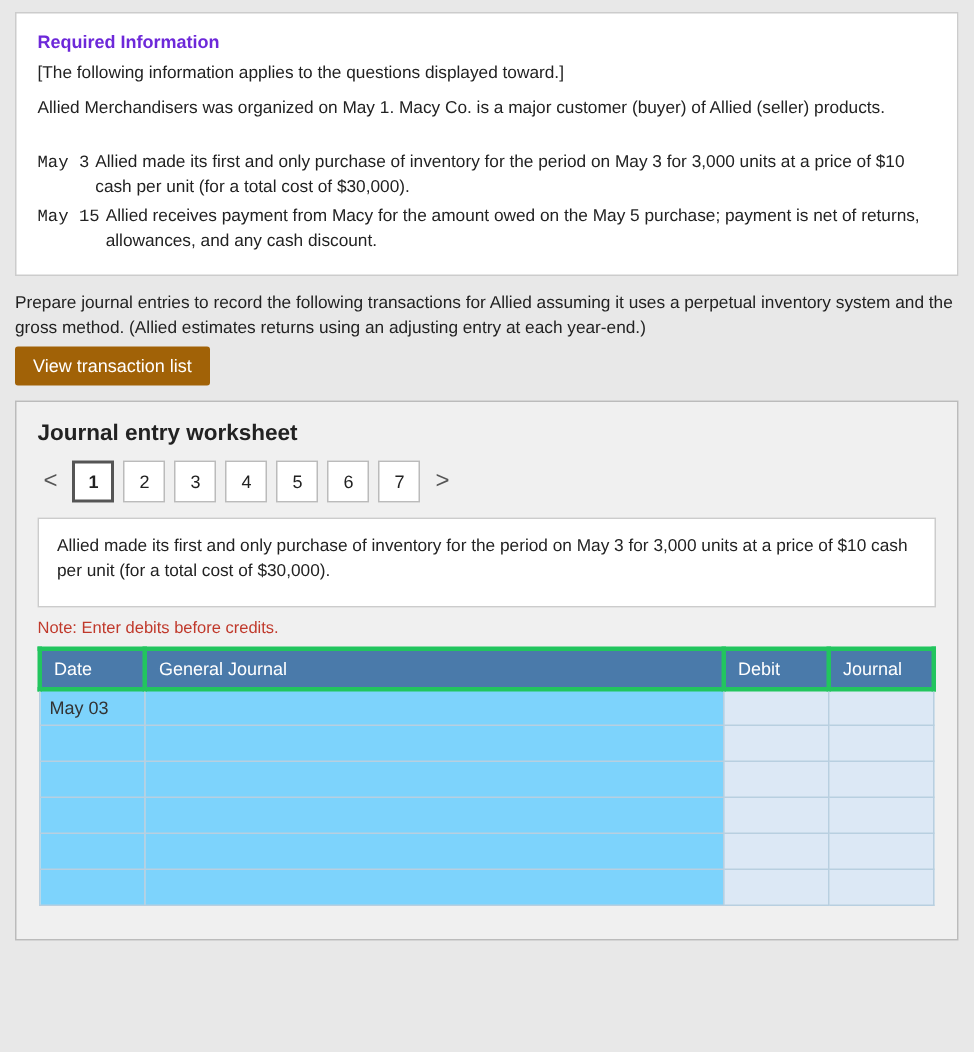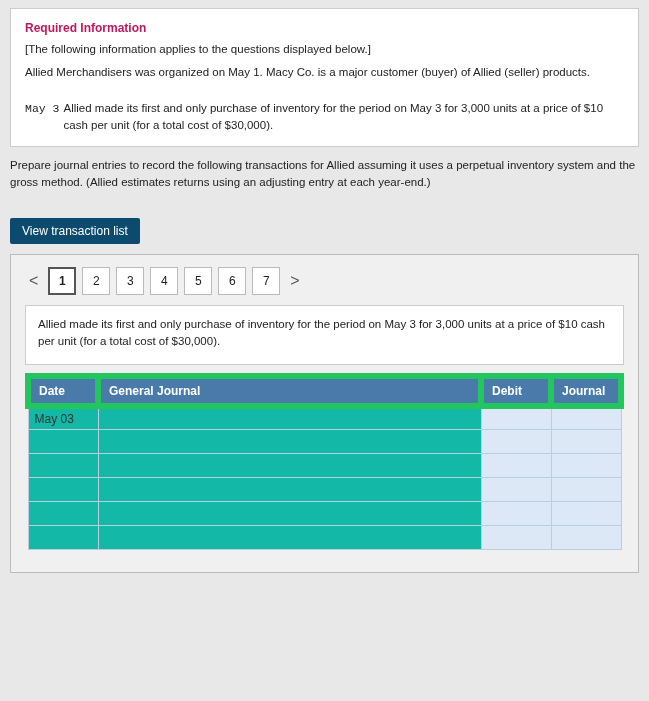--- a/index.html
+++ b/index.html
@@ -16,21 +16,21 @@
     }
     .required-info-box {
       background: #fff;
       border: 1px solid #ccc;
       padding: 10px 14px;
       margin-bottom: 10px;
       font-size: 11.5px;
       line-height: 1.5;
     }
     .required-info-box .title {
-      color: #be185d;
+      color: #6d28d9;
       font-weight: bold;
       margin-bottom: 4px;
       font-size: 12px;
     }
     .required-info-box .subtitle {
       margin-bottom: 6px;
     }
     .required-info-box .company-desc {
       margin-bottom: 18px;
     }
@@ -48,25 +48,25 @@
       min-width: 28px;
       text-align: right;
       font-weight: normal;
       font-family: Liberation Mono, monospace;
     }
     .may-list li .desc {
       flex: 1;
     }
     .gross-method-text {
       font-size: 11.5px;
-      margin-bottom: 26px;
+      margin-bottom: 3px;
       line-height: 1.5;
     }
     .view-transaction-btn {
-      background: #0c4a6e;
+      background: #a16207;
       color: #fff;
       border: none;
       padding: 6px 12px;
       font-size: 12px;
       cursor: pointer;
       margin-bottom: 10px;
       border-radius: 2px;
     }
     .journal-worksheet {
       background: #f0f0f0;
@@ -126,27 +126,27 @@
       width: 100%;
       border-collapse: collapse;
       margin-bottom: 10px;
       font-size: 12px;
     }
     .journal-table thead tr th {
       background: #4a7aaa;
       color: #fff;
       padding: 5px 8px;
       text-align: left;
-      border: 6px solid #22c55e;
-      font-weight: bold;
+      border: 3px solid #22c55e;
+      font-weight: normal;
     }
     .journal-table thead tr th.center {
     }
     .journal-table tbody tr td {
-      background: #14b8a6;
+      background: #7dd3fc;
       border: 1px solid #b8cfe0;
       padding: 3px 6px;
       height: 24px;
     }
     .journal-table tbody tr td.date-cell {
       width: 70px;
       color: #333;
     }
     .journal-table tbody tr td.journal-cell {
       
@@ -157,57 +157,63 @@
       border-left: 1px solid #aac4de;
     }
   </style>
 </head>
 <body>
 
 <div class="page-wrapper">
   
   <div class="required-info-box">
     <div class="title">Required Information</div>
-    <div class="subtitle">[The following information applies to the questions displayed below.]</div>
+    <div class="subtitle">[The following information applies to the questions displayed toward.]</div>
     <div class="company-desc">Allied Merchandisers was organized on May 1. Macy Co. is a major customer (buyer) of Allied (seller) products.</div>
     <ul class="may-list">
 
     <li>
           <span class="day">May 3</span>
           <span class="desc">Allied made its first and only purchase of inventory for the period on May 3 for 3,000 units at a price of $10 cash per unit (for a total cost of $30,000).</span>
         </li>
+        <li>
+          <span class="day">May 15</span>
+          <span class="desc">Allied receives payment from Macy for the amount owed on the May 5 purchase; payment is net of returns, allowances, and any cash discount.</span>
+        </li>
       </ul>
   </div>
 
   
   <div class="gross-method-text">Prepare journal entries to record the following transactions for Allied assuming it uses a perpetual inventory system and the gross method. (Allied estimates returns using an adjusting entry at each year-end.)</div>
 
   
   <button class="view-transaction-btn">View transaction list</button>
 
   
   <div class="journal-worksheet">
+    <div class="journal-title">Journal entry worksheet</div>
 
     <div class="pagination">
       <button class="chevron">&lt;</button>
 
       <div id="page-nums-container" style="display:flex; gap:6px;">
           <div class="page-num active">1</div>
           <div class="page-num">2</div>
           <div class="page-num">3</div>
           <div class="page-num">4</div>
           <div class="page-num">5</div>
           <div class="page-num">6</div>
           <div class="page-num">7</div>
         </div>
       <button class="chevron">&gt;</button>
     </div>
 
     <div class="transaction-desc-box">Allied made its first and only purchase of inventory for the period on May 3 for 3,000 units at a price of $10 cash per unit (for a total cost of $30,000).</div>
 
+    <div class="note-text">Note: Enter debits before credits.</div>
 
     <table class="journal-table">
       <thead>
         <tr>
           <th>Date</th>
           <th>General Journal</th>
           <th class="center">Debit</th>
           <th class="center">Journal</th>
         </tr>
       </thead>

